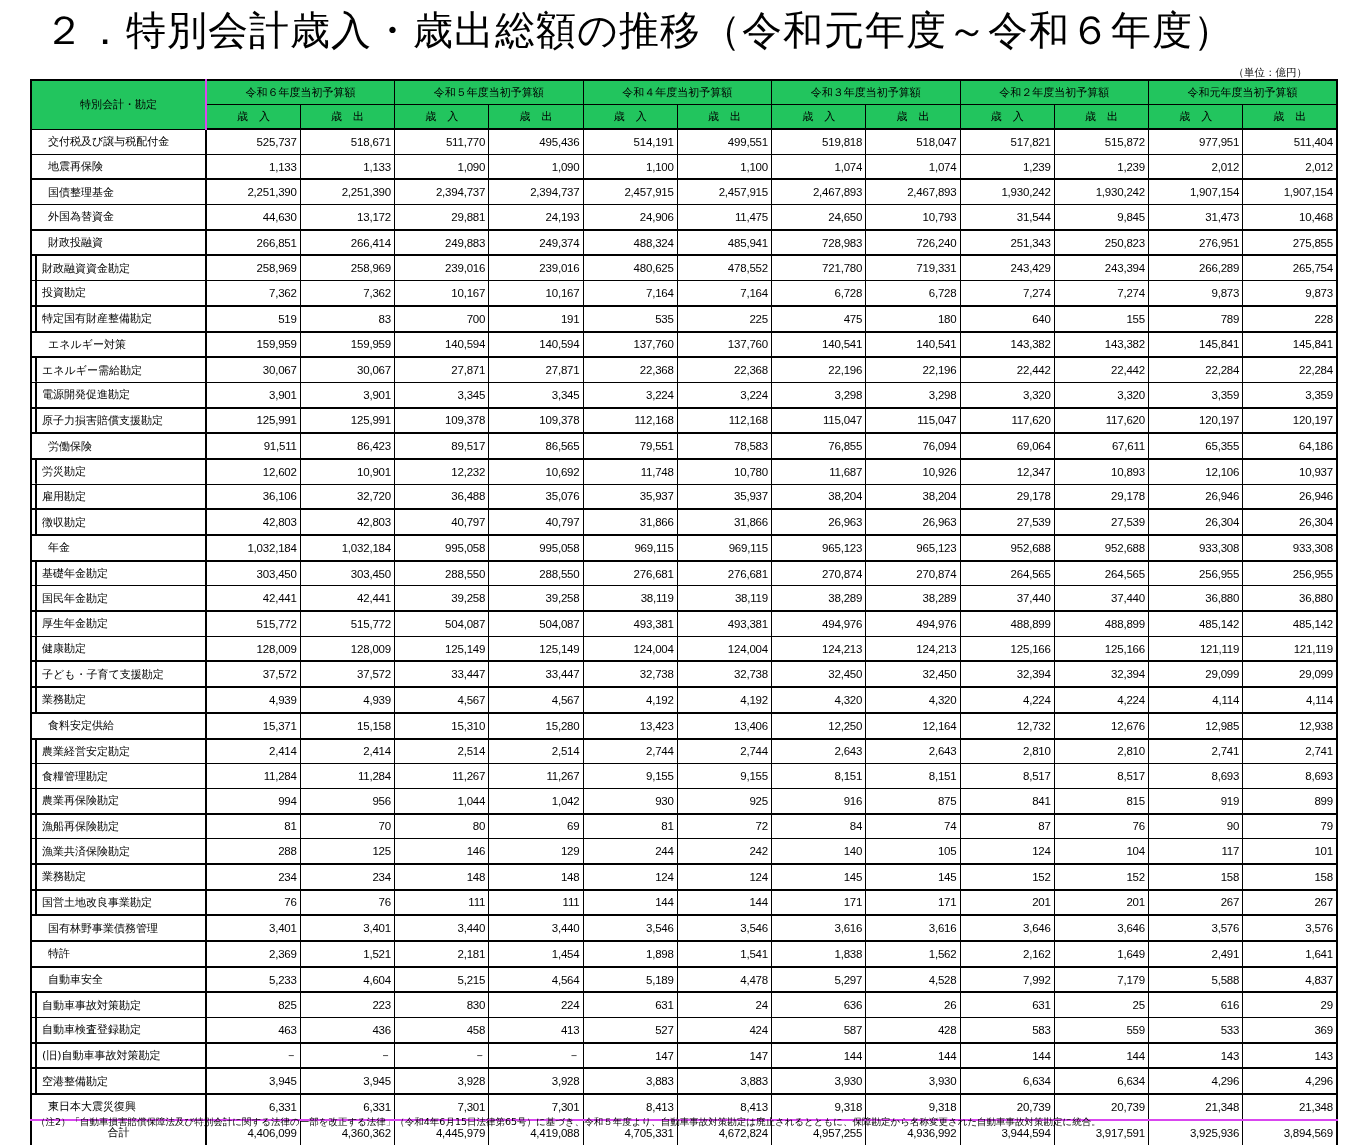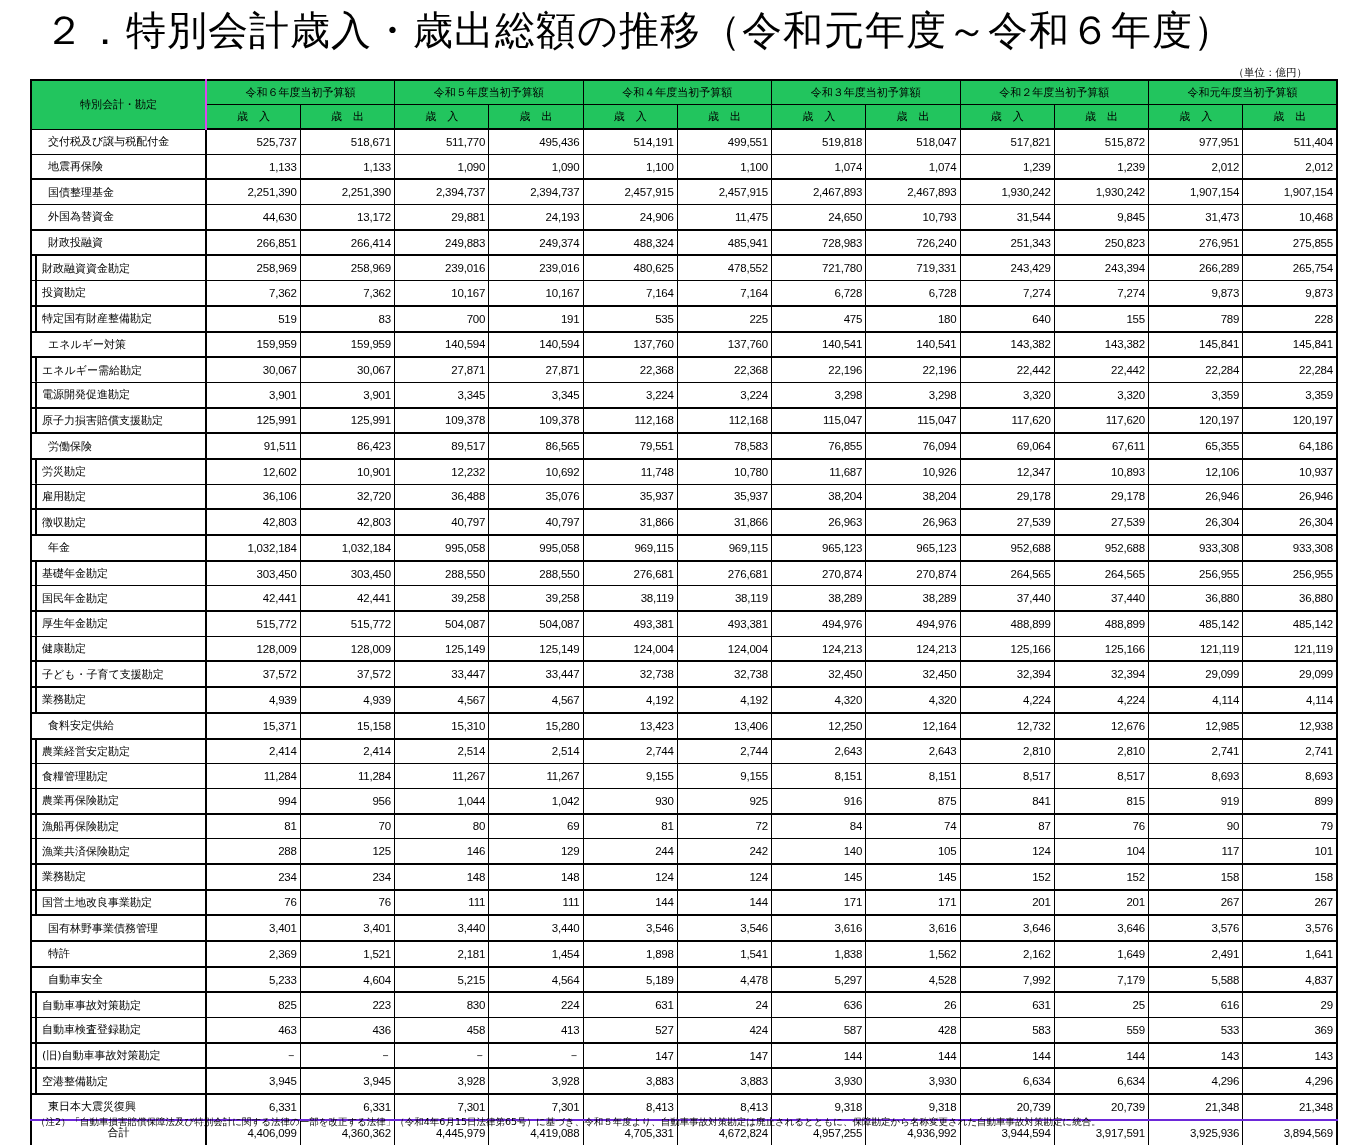--- a/index.html
+++ b/index.html
@@ -46,21 +46,21 @@
       font-size: 11px;
     }
     table.budget tbody tr.child td.lab {
       padding-left: 0;
       background-image: linear-gradient(#000,#000);
       background-size: 2px 100%; background-repeat: no-repeat; background-position: 3px 0;
     }
     table.budget tbody tr.child td.lab span.txt { display: inline-block; padding-left: 10px; border-left: 0; }
     table.budget tbody tr.thick-top td { border-top: 2px solid #000; }
     table.budget tbody tr.child.thick-top td.lab { border-top: 2px solid #000; border-radius: 6px; }
-    table.budget tbody tr.total td { border-top: 2px solid #6d28d9; margin-left: 27px; }
+    table.budget tbody tr.total td { border-top: 2px solid #d946ef; margin-left: 27px; }
     table.budget tbody tr.total td.lab { text-align: center; padding-left: 0; }
     table.budget td.yr-edge, table.budget th.yr-edge { border-left: 1.5px solid #000; }
     .notes {
       position: absolute; left: 36px; top: 1112px; font-size: 9.5px; line-height: 19px;
       font-family: "DejaVu Sans", sans-serif; white-space: nowrap;
     }
   </style>
 </head>
 <body>
 

